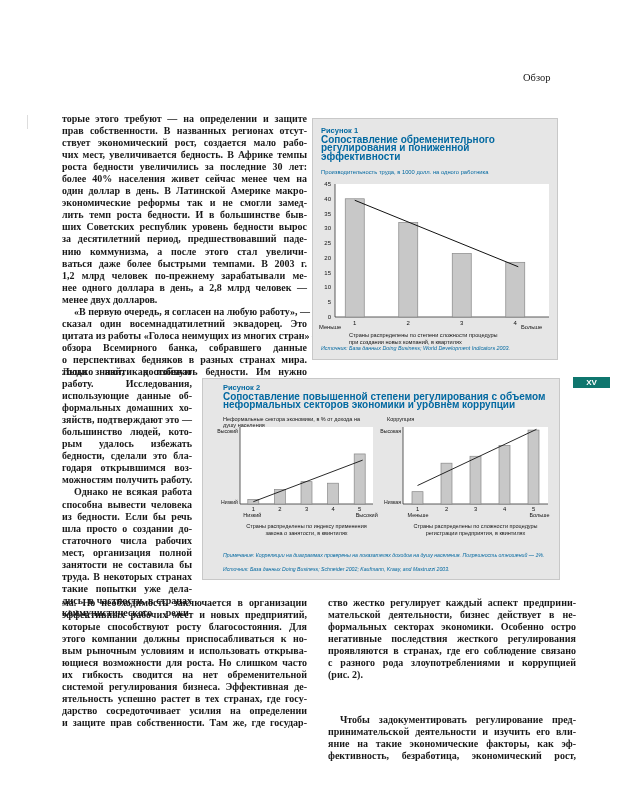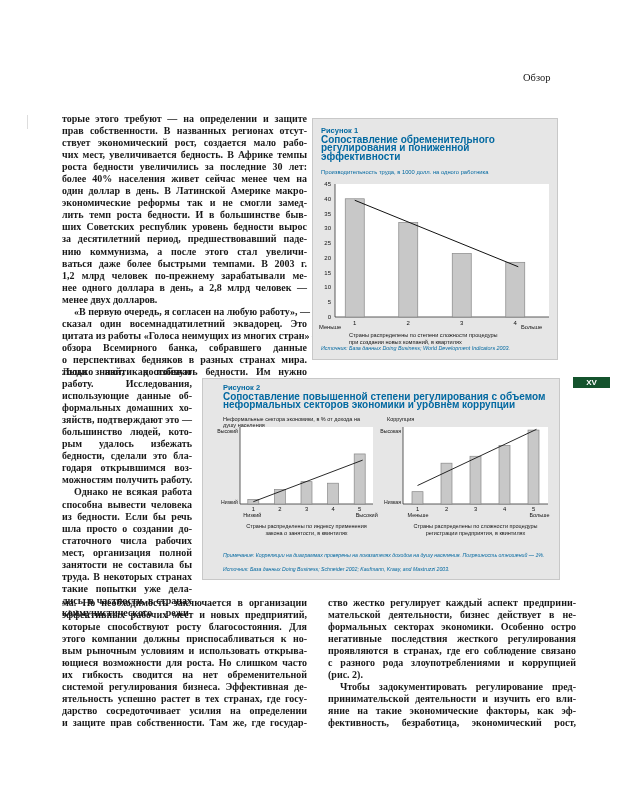--- a/index.html
+++ b/index.html
@@ -15,21 +15,21 @@
   .col1c { left:62px; top:597px; width:245px; }
   .col2 { left:328px; top:597px; width:248px; }
   .fig { position:absolute; background:#e6e6e6; border:1px solid #c8c8c8;
          font-family:"Liberation Sans", sans-serif; color:#0369a1; }
   .fig1 { left:312px; top:118px; width:244px; height:240px; }
   .fig2 { left:202px; top:378px; width:356px; height:200px; }
   .fig-num { font-weight:bold; font-size:7.5px; line-height:8.5px; }
   .fig-title { font-weight:bold; font-size:10px; line-height:8.5px; }
   .fig-sub { font-size:5.8px; line-height:7px; }
   .fig-src { font-size:5.4px; font-style:italic; }
-  .xv { position:absolute; left:573px; top:377px; width:37px; height:11px; background:#14532d;
+  .xv { position:absolute; left:573px; top:377px; width:37px; height:11px; background:#0f766e;
         color:#fff; font-family:"Liberation Sans", sans-serif; font-weight:bold; font-size:8px;
         text-align:center; line-height:11px; }
   svg text { font-family:"Liberation Sans", sans-serif; }
 </style>
 </head>
 <body>
 
 <div class="running-head">Обзор</div>
 <div class="margin-mark"></div>
 
@@ -94,21 +94,21 @@
     <span class="l">и защите прав собственности. Там же, где государ-</span>
   </div>
 <div class="col col2">
     <span class="l">ство жестко регулирует каждый аспект предприни-</span>
     <span class="l">мательской деятельности, бизнес действует в не-</span>
     <span class="l">формальных секторах экономики. Особенно остро</span>
     <span class="l">негативные последствия жесткого регулирования</span>
     <span class="l">проявляются в странах, где его соблюдение связано</span>
     <span class="l">с разного рода злоупотреблениями и коррупцией</span>
     <span class="l last">(рис. 2).</span>
-    <span class="l" style="text-indent: 12px;">Чтобы задокументировать регулирование пред-</span>
+    <span class="l" style="text-indent: 12px; margin-top: 33px;">Чтобы задокументировать регулирование пред-</span>
     <span class="l">принимательской деятельности и изучить его вли-</span>
     <span class="l">яние на такие экономические факторы, как эф-</span>
     <span class="l">фективность, безработица, экономический рост,</span>
   </div>
 
 <div class="fig fig1">
   <div style="position:absolute;left:8px;top:8px;width:230px;">
     <div class="fig-num">Рисунок 1</div>
     <div class="fig-title">Сопоставление обременительного регулирования и пониженной эффективности</div>
   </div>

